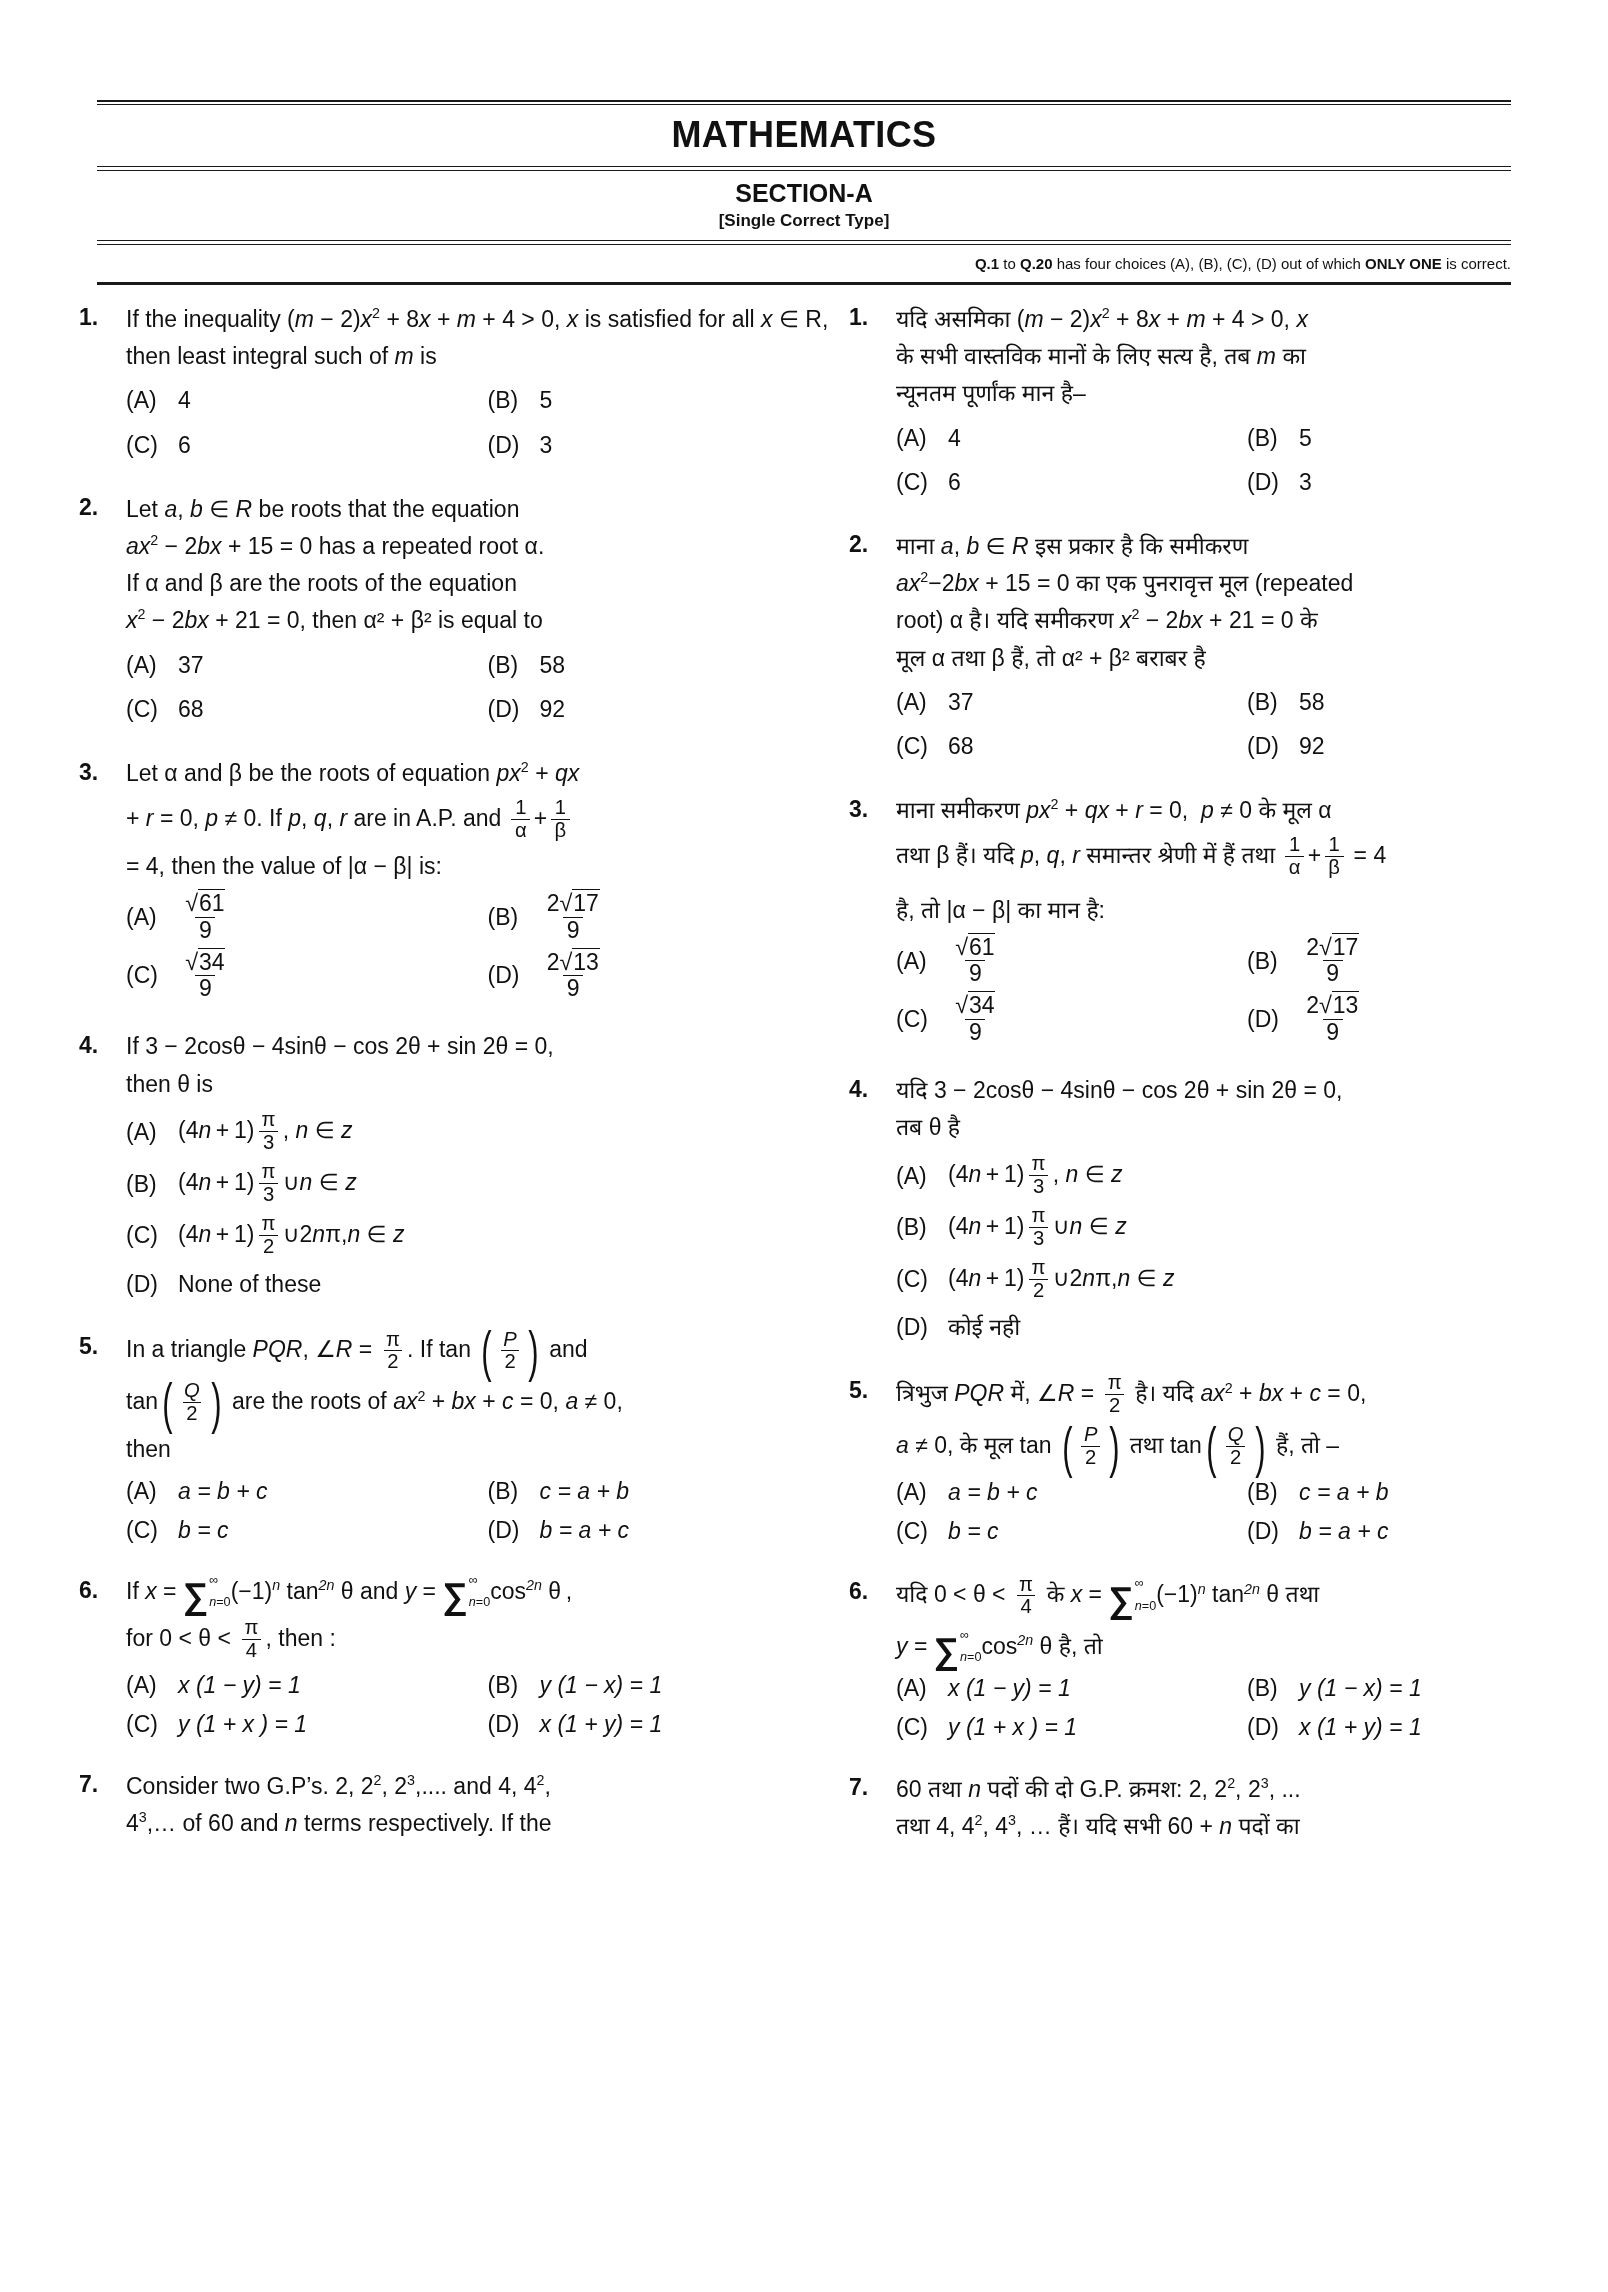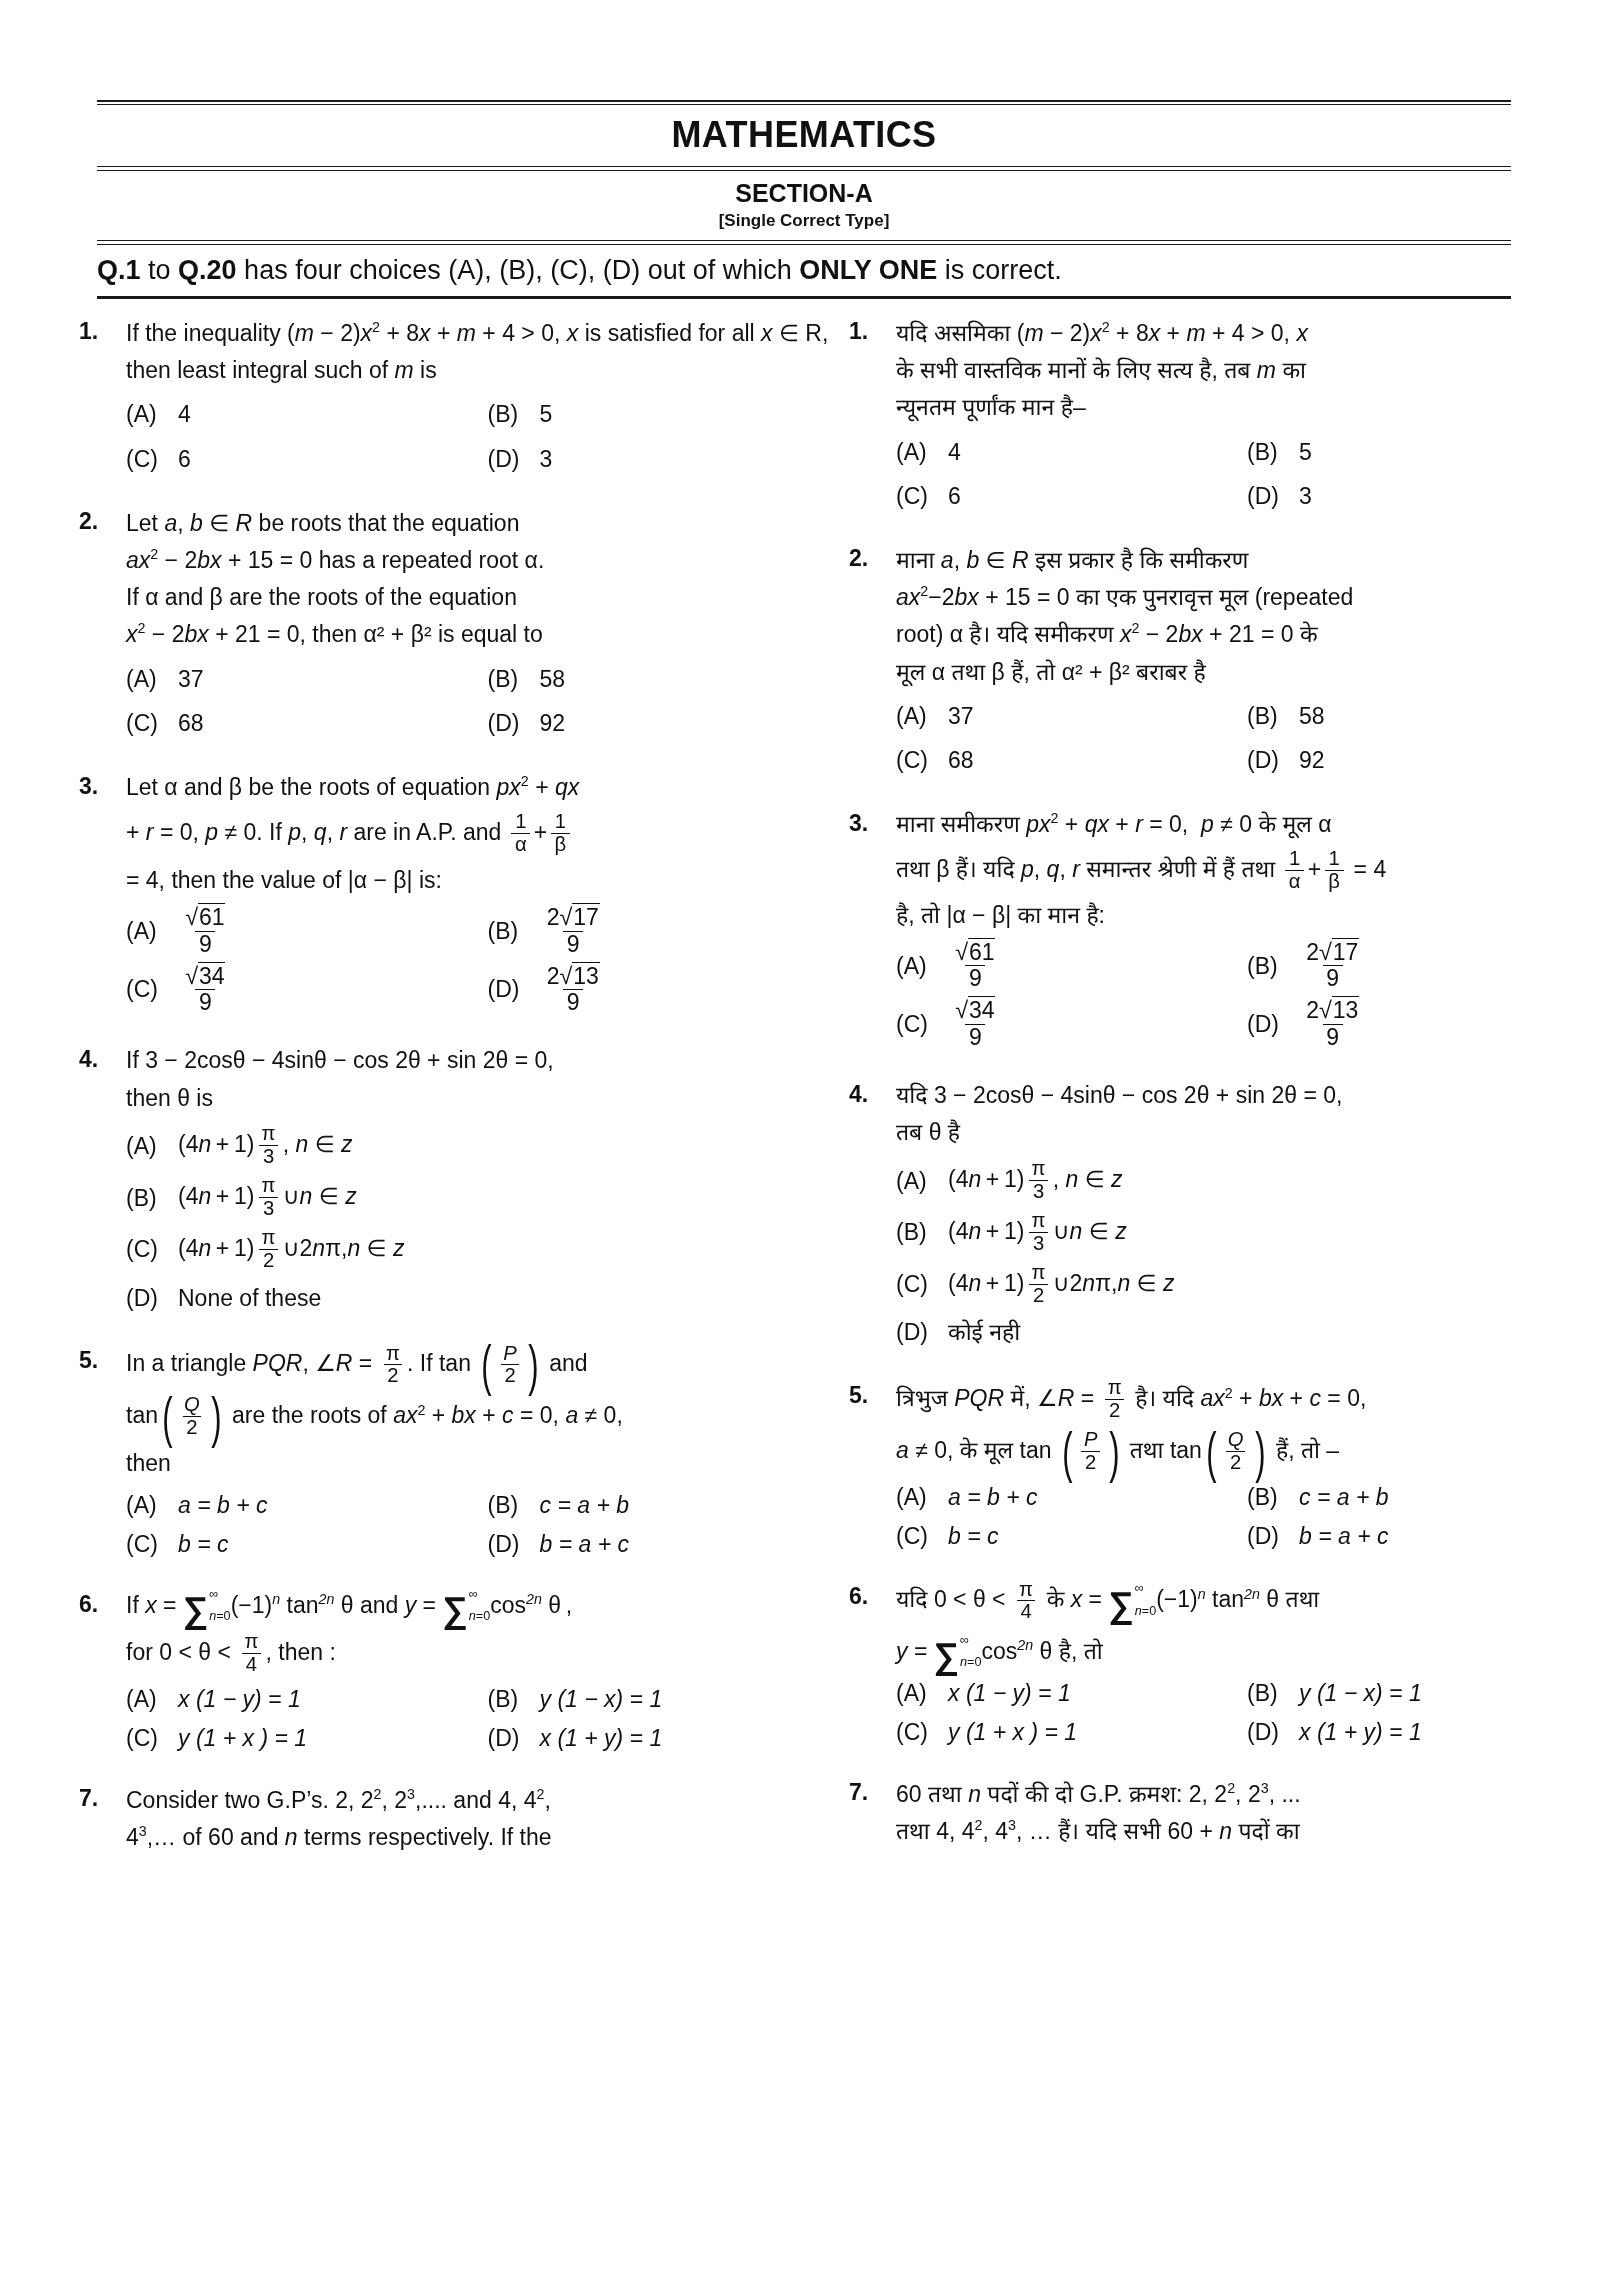--- a/index.html
+++ b/index.html
@@ -49,22 +49,22 @@
     font-weight: bold;
     padding: 8px 0 1.8px 0;
   }
   .sec-sub {
     text-align: center;
     font-size: 17px;
     font-weight: bold;
     padding: 1.8px 0 9px 0;
   }
   .instr {
-    text-align: left;
-    font-size: 27px;
+    text-align: right;
+    font-size: 15px;
     padding: 9.9px 0 9.9px 0;
   }
   .instr b { font-weight: bold; }
 
   
   .body-cols {
     position: relative;
     margin: 16px 0 0 0;
     padding: 0 36px 0 79px;
     display: flex;
@@ -492,21 +492,21 @@
         <div class="qbody">
           <div class="qtext hin">
             <span>माना समीकरण </span><i>px</i><sup class="sup-n">2</sup> + <i>qx</i> + <i>r</i> = 0, &nbsp;<i>p</i> ≠ 0<span> के मूल α</span><br>
             <span style="display:inline-block;margin-top:5.4px;"><span>तथा β हैं। यदि </span><i>p</i>, <i>q</i>, <i>r</i><span> समान्तर श्रेणी में हैं तथा </span><span class="frac">
                   <span class="num">1</span>
                   <span class="den">α</span>
                 </span>+<span class="frac">
                   <span class="num">1</span>
                   <span class="den">β</span>
                 </span> = 4</span><br>
-            <span style="display:inline-block;margin-top:3px;">है, तो |α − β| का मान है:</span>
+            <span style="display:inline-block;margin-top:12px;">है, तो |α − β| का मान है:</span>
           </div>
           <div class="opts">
             <div class="opt">
                 <span class="lbl">(A)</span>
               <span class="frac big">
                   <span class="num"><span class="sqrt"><span class="rad">√</span><span class="body">61</span></span></span>
                   <span class="den">9</span>
                 </span>
               </div>
             <div class="opt">

